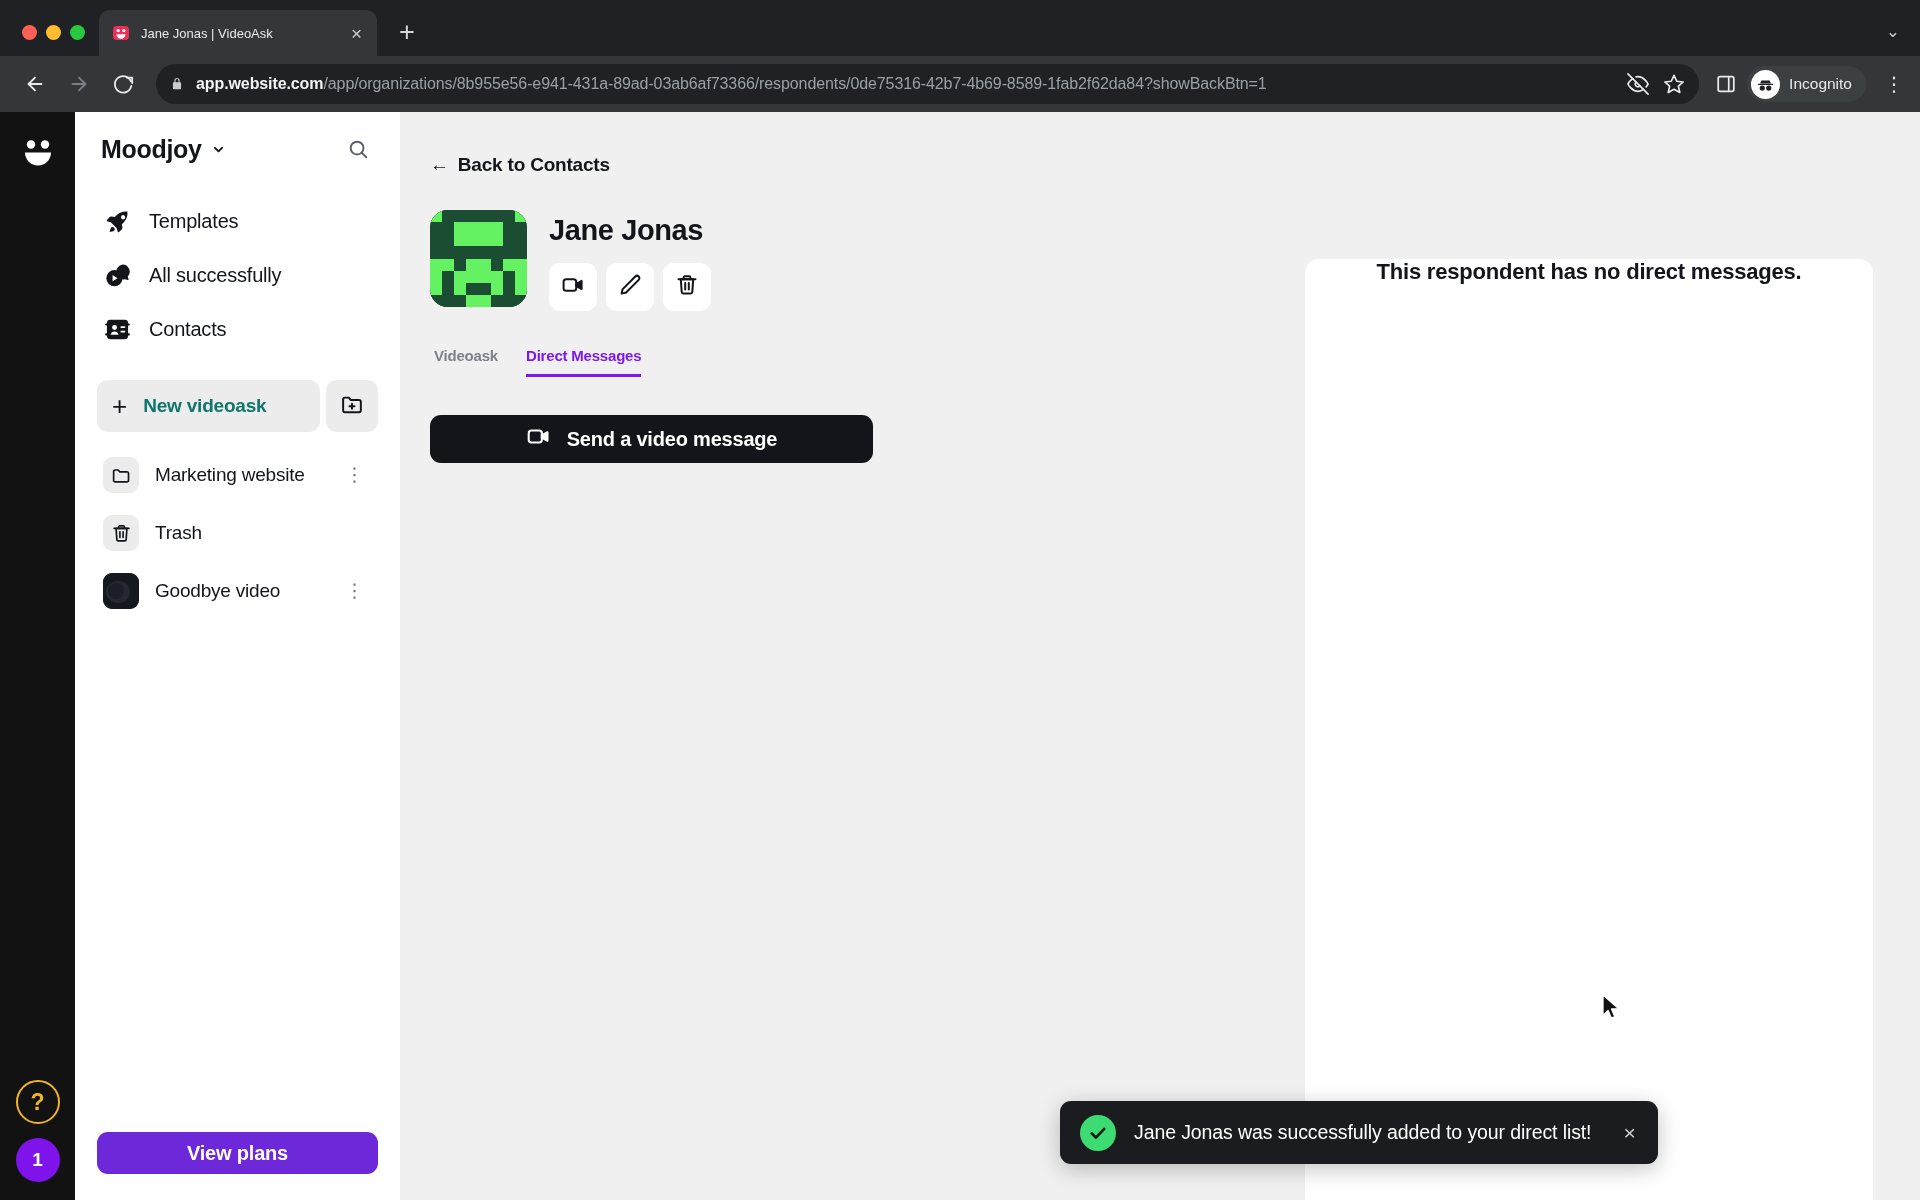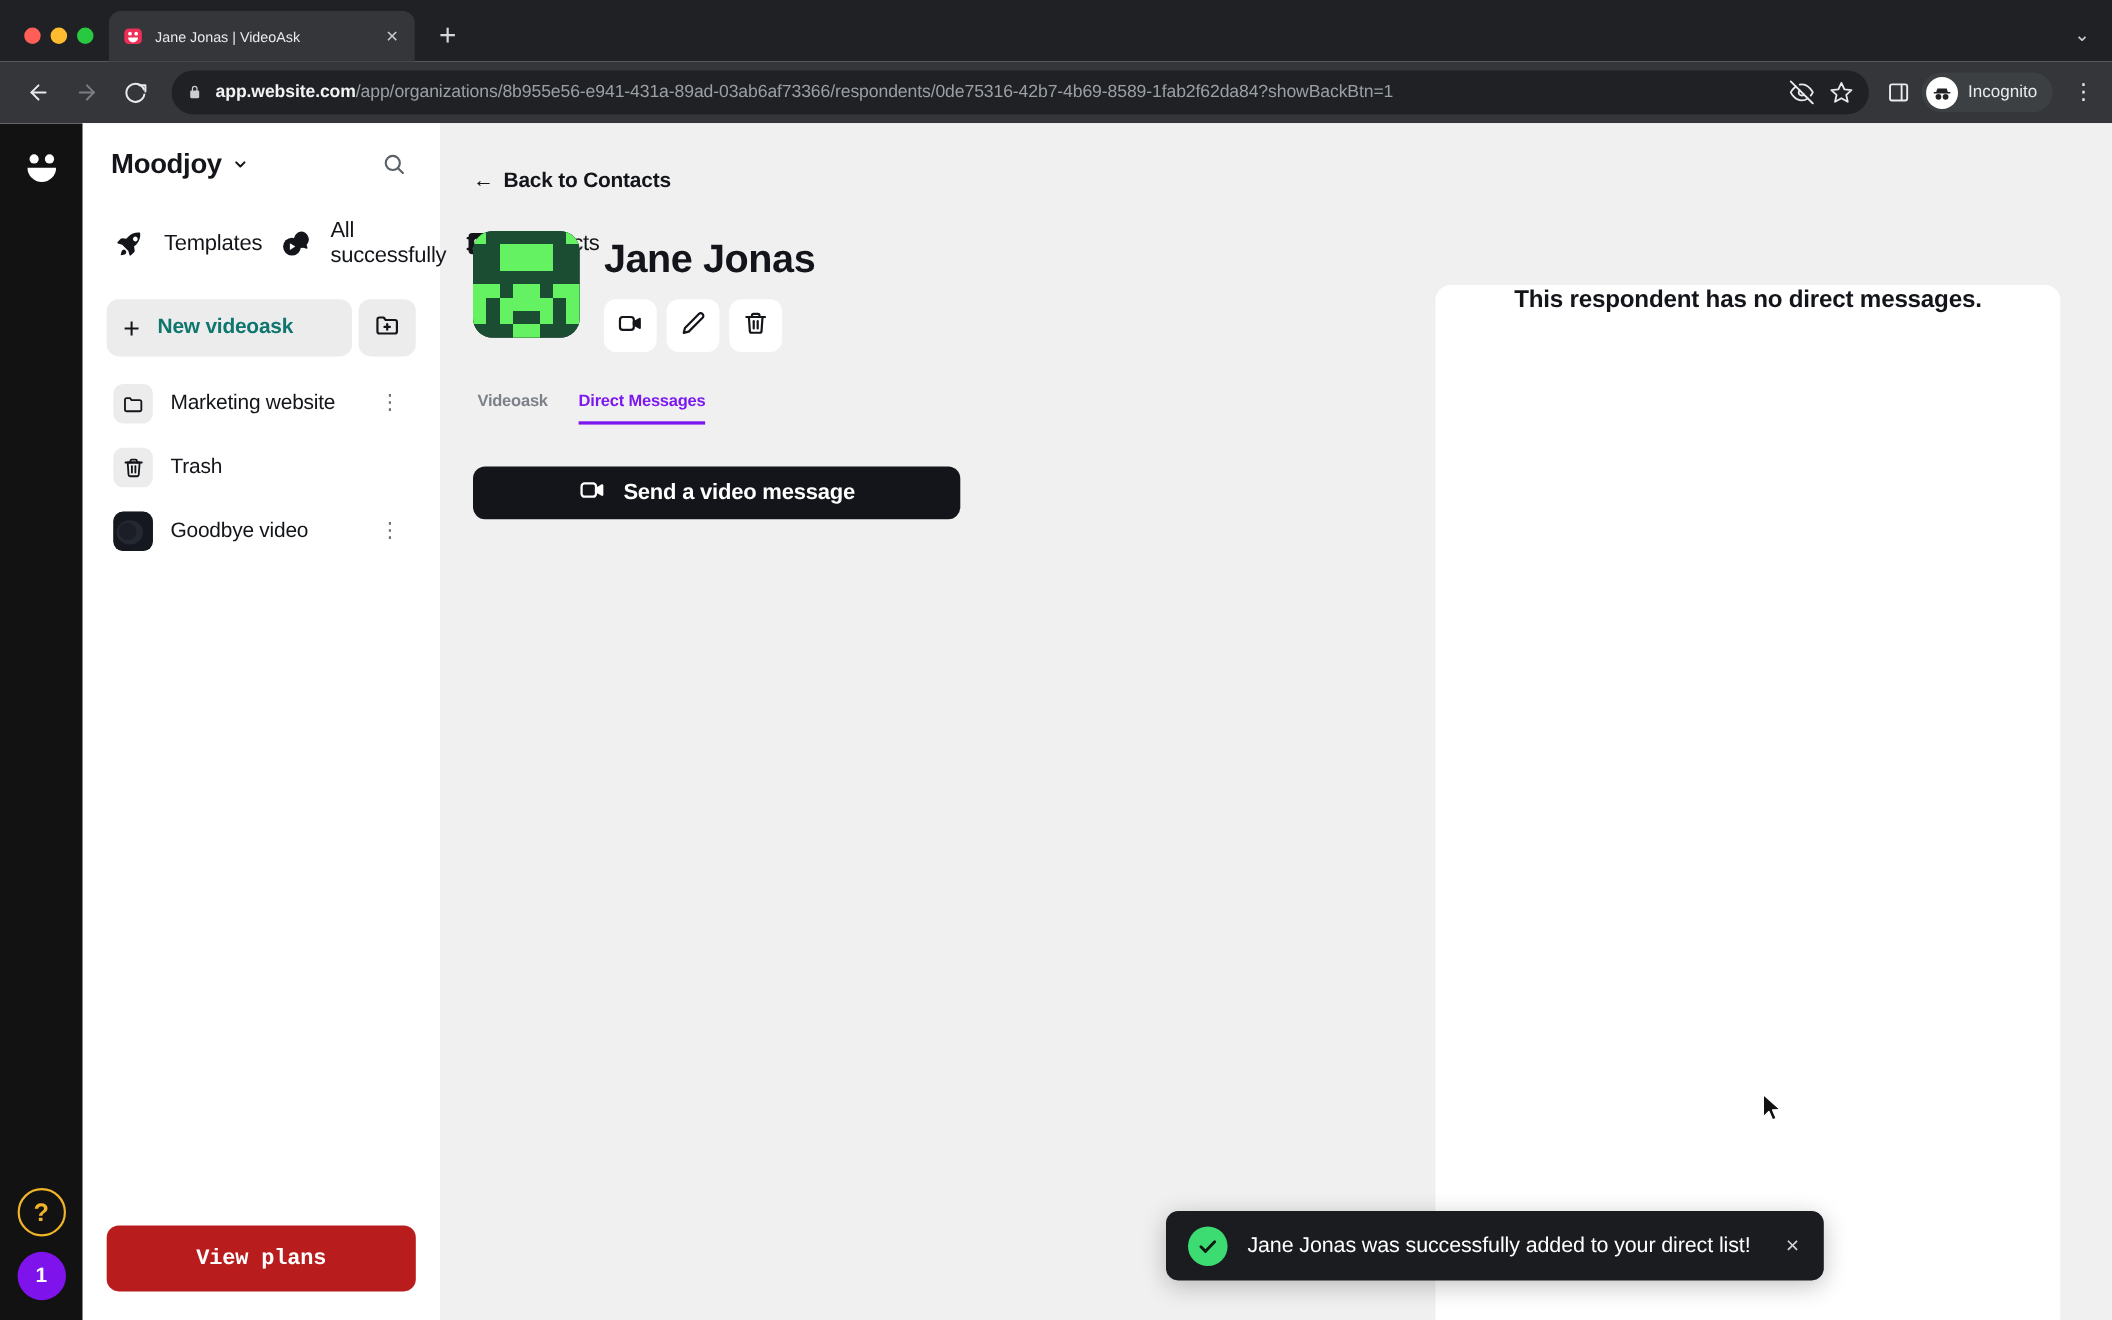--- a/index.html
+++ b/index.html
@@ -91,21 +91,21 @@
     width: 325px; flex: 0 0 325px; background: #ffffff;
     display: flex; flex-direction: column; padding: 0 22px;
   }
   .org-row {
     display: flex; align-items: center; height: 74px; padding: 0 4px;
   }
   .org-name { font-size: 25px; font-weight: 700; color: #13151a; letter-spacing: -0.3px; }
   .chevron { margin-left: 9px; color: #13151a; display: inline-flex; }
   .org-search { margin-left: auto; color: #5a5f68; display: flex; align-items: center; padding: 5px; }
 
-  .nav-list { display: flex; flex-direction: row; gap: 4px; margin-top: 10px; }
+  .nav-list { display: flex; flex-direction: column; gap: 4px; margin-top: 10px; }
   .nav-item {
     display: flex; align-items: center; gap: 17px; height: 50px;
     padding: 0 6px; border-radius: 10px;
   }
   .nav-icon { width: 29px; height: 29px; display: flex; align-items: center; justify-content: center; flex: 0 0 29px; }
   .nav-label { font-size: 20px; color: #13151a; font-weight: 500; letter-spacing: -0.2px; }
 
   .new-row { display: flex; align-items: center; gap: 6px; margin-top: 26px; }
   .new-btn {
     flex: 1; height: 52px; background: #ececec; border-radius: 11px;
@@ -123,40 +123,40 @@
   .folder-tile {
     width: 36px; height: 36px; border-radius: 9px; background: #ececec;
     display: flex; align-items: center; justify-content: center; flex: 0 0 36px;
   }
   .folder-tile.thumb { background: #1c1f26; overflow: hidden; position: relative; }
   .folder-label { font-size: 19px; color: #13151a; letter-spacing: -0.2px; }
   .folder-more { margin-left: auto; color: #6b7079; font-size: 19px; line-height: 0.55; padding: 0 8px; letter-spacing: 0; }
 
   .sidebar-footer { margin-top: auto; padding-bottom: 26px; }
   .view-plans {
-    width: 100%; height: 60px; background: #b91c1c; border-radius: 11px;
+    width: 100%; height: 42px; background: #6d28d9; border-radius: 11px;
     display: flex; align-items: center; justify-content: center;
-    color: #ffffff; font-size: 20px; font-weight: 700; letter-spacing: -0.2px; font-family: Liberation Mono, monospace;
+    color: #ffffff; font-size: 20px; font-weight: 700; letter-spacing: -0.2px;
   }
 
   
   .main { flex: 1; display: flex; position: relative; overflow: hidden; }
   .detail-pane { width: 500px; flex: 0 0 500px; padding: 42px 0 0 30px; }
   .back-link {
     display: flex; align-items: center; gap: 9px; font-size: 19px;
     font-weight: 700; color: #13151a; letter-spacing: -0.2px; margin-bottom: 34px;
   }
 
   .contact-head { display: flex; gap: 22px; }
   .avatar {
     width: 97px; height: 97px; border-radius: 18px; flex: 0 0 97px;
     overflow: hidden; background: #16412c;
   }
   .contact-meta { display: flex; flex-direction: column; gap: 16px; padding-top: 4px; }
-  .contact-name { font-size: 36px; font-weight: 700; color: #13151a; letter-spacing: -0.4px; }
+  .contact-name { font-size: 29px; font-weight: 700; color: #13151a; letter-spacing: -0.4px; }
   .contact-actions { display: flex; gap: 9px; }
   .act-btn {
     width: 48px; height: 48px; background: #ffffff; border-radius: 11px;
     display: flex; align-items: center; justify-content: center;
   }
 
   .tabs { display: flex; gap: 28px; margin-top: 36px; padding-left: 4px; }
   .tab-item { font-size: 15px; font-weight: 700; color: #7b8089; padding-bottom: 10px; letter-spacing: -0.2px; }
   .tab-item.active { color: #7c18ef; border-bottom: 3px solid #7c18ef; }
 

